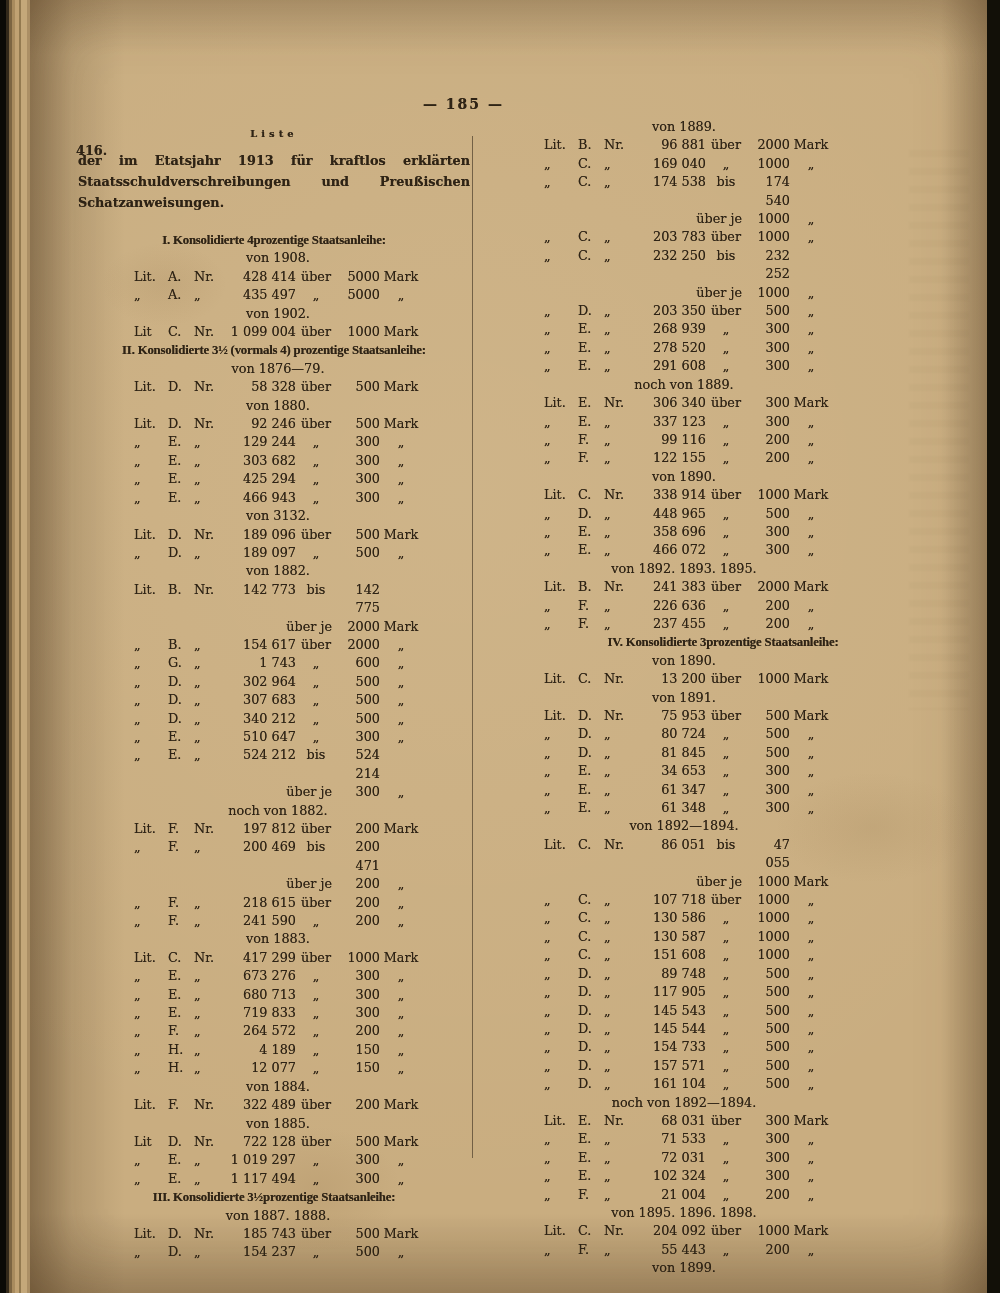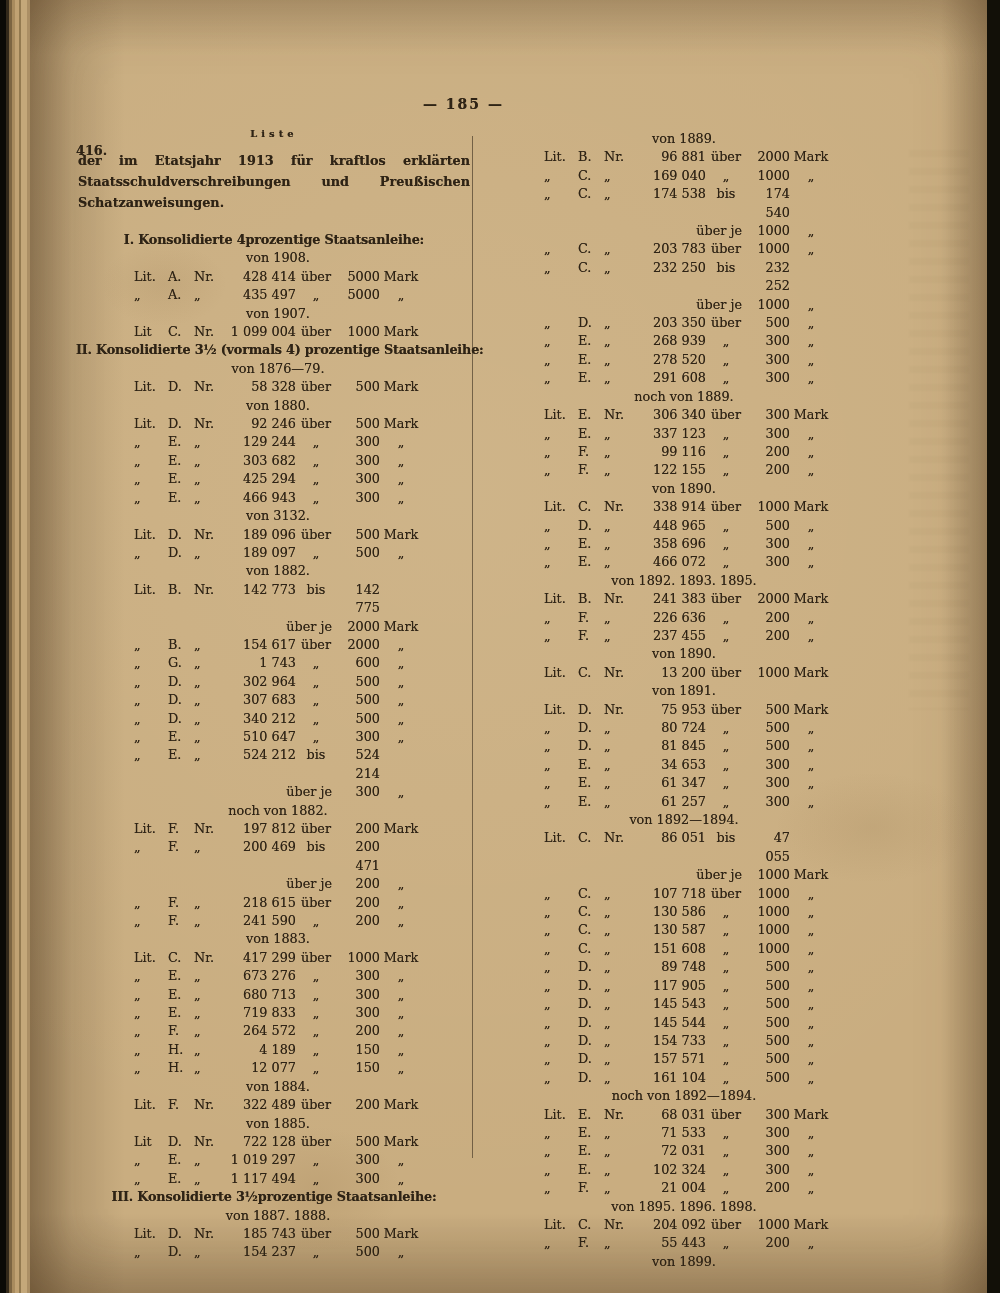--- a/index.html
+++ b/index.html
@@ -44,28 +44,29 @@
     position:absolute;top:96px;left:0;right:0;text-align:center;
     transform:translateX(-45px);
     font-size:14px;letter-spacing:2px;font-weight:bold;
   }
   .divider{
     position:absolute;left:442px;top:136px;width:1px;height:1022px;
     background:rgba(42,31,18,.55);
   }
   .column{position:absolute;font-size:12.8px;}
   .col-left{left:46px;top:128px;width:396px;}
-  .col-right{left:502px;top:124px;width:382px;}
+  .col-right{left:502px;top:112px;width:382px;}
   .masthead-line{position:relative;height:21px;}
   .article-number{position:absolute;left:0;top:15px;font-weight:bold;}
   .doc-title{text-align:center;font-weight:bold;font-size:10px;letter-spacing:4px;}
   .intro{font-weight:bold;text-align:justify;line-height:21px;margin:1px 2px 18px 2px;}
   .sec-heading{
     text-align:center;font-weight:bold;line-height:18.4px;white-space:nowrap;
     letter-spacing:-0.2px;
+    font-family:Liberation Serif, serif;
   }
   .year-heading{line-height:18.4px;text-align:center;}
   .col-left .year-heading{width:288px;margin-left:58px;}
   .col-right .year-heading{width:280px;margin-left:12px;}
   .row{
     display:grid;line-height:18.4px;
     grid-template-columns:34px 26px 30px 72px 40px 44px 42px;
     width:288px;
   }
   .col-left .row{margin-left:58px;}
@@ -115,21 +116,21 @@
           </div>
           <div class="row">
             <span class="cell cell-lit">„</span>
             <span class="cell cell-let">A.</span>
             <span class="cell cell-nr">„</span>
             <span class="cell cell-num">435 497</span>
             <span class="cell cell-mid">„</span>
             <span class="cell cell-amt">5000</span>
             <span class="cell cell-mark">„</span>
           </div>
-          <div class="year-heading">von 1907.</div>
+          <div class="year-heading">von 1902.</div>
           <div class="row">
             <span class="cell cell-lit">Lit</span>
             <span class="cell cell-let">C.</span>
             <span class="cell cell-nr">Nr.</span>
             <span class="cell cell-num">1 099 004</span>
             <span class="cell cell-mid">über</span>
             <span class="cell cell-amt">1000</span>
             <span class="cell cell-mark">Mark</span>
           </div>
           <div class="sec-heading">II. Konsolidierte 3½ (vormals 4) prozentige Staatsanleihe:</div>
@@ -647,20 +648,21 @@
           </div>
           <div class="row">
             <span class="cell cell-lit">„</span>
             <span class="cell cell-let">F.</span>
             <span class="cell cell-nr">„</span>
             <span class="cell cell-num">237 455</span>
             <span class="cell cell-mid">„</span>
             <span class="cell cell-amt">200</span>
             <span class="cell cell-mark">„</span>
           </div>
+          <div class="sec-heading">IV. Konsolidierte 3prozentige Staatsanleihe:</div>
           <div class="year-heading">von 1890.</div>
           <div class="row">
             <span class="cell cell-lit">Lit.</span>
             <span class="cell cell-let">C.</span>
             <span class="cell cell-nr">Nr.</span>
             <span class="cell cell-num">13 200</span>
             <span class="cell cell-mid">über</span>
             <span class="cell cell-amt">1000</span>
             <span class="cell cell-mark">Mark</span>
           </div>
@@ -707,21 +709,21 @@
             <span class="cell cell-nr">„</span>
             <span class="cell cell-num">61 347</span>
             <span class="cell cell-mid">„</span>
             <span class="cell cell-amt">300</span>
             <span class="cell cell-mark">„</span>
           </div>
           <div class="row">
             <span class="cell cell-lit">„</span>
             <span class="cell cell-let">E.</span>
             <span class="cell cell-nr">„</span>
-            <span class="cell cell-num">61 257</span>
+            <span class="cell cell-num">61 348</span>
             <span class="cell cell-mid">„</span>
             <span class="cell cell-amt">300</span>
             <span class="cell cell-mark">„</span>
           </div>
           <div class="year-heading">von 1892—1894.</div>
           <div class="row">
             <span class="cell cell-lit">Lit.</span>
             <span class="cell cell-let">C.</span>
             <span class="cell cell-nr">Nr.</span>
             <span class="cell cell-num">86 051</span>

